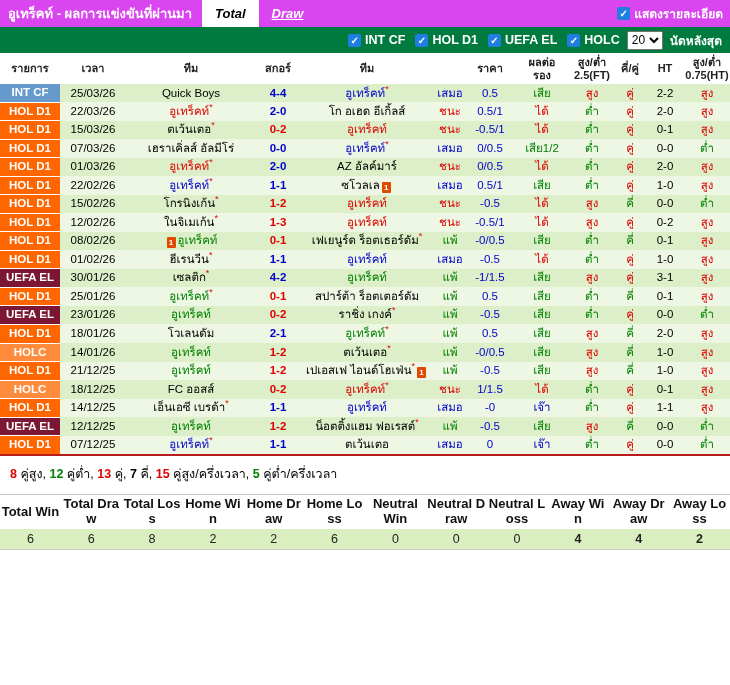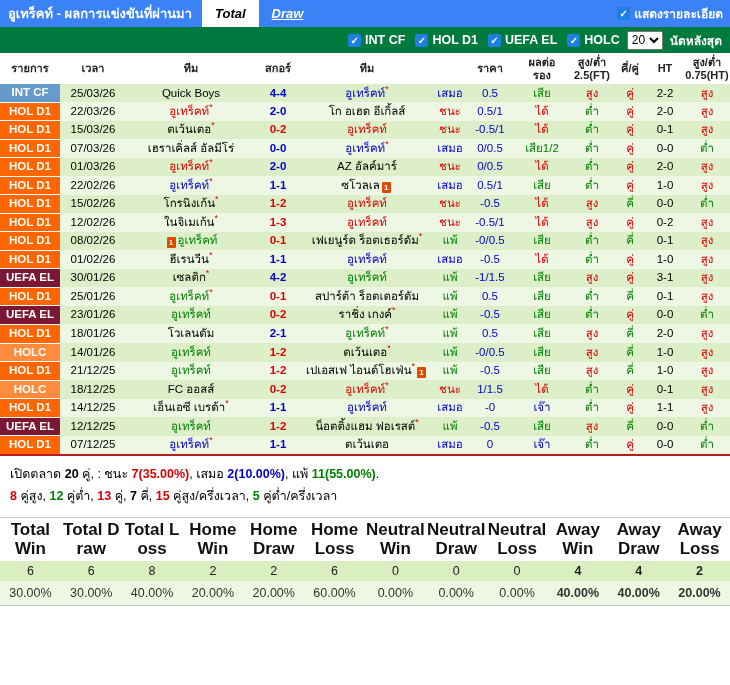--- a/index.html
+++ b/index.html
@@ -1,19 +1,19 @@
 <!DOCTYPE html>
 <html><head>
 <meta charset="utf-8">
 <style>
   html,body{margin:0;padding:0;background:#e3e3e3;}
   .page{width:730px;height:685px;background:#fff;font-family:"Liberation Sans",sans-serif;overflow:hidden;display:flex;flex-direction:column;}
 
   
-  .titlebar{background:#3b82f6;height:27px;display:flex;align-items:stretch;color:#fff;font-size:13px;font-weight:bold;}
+  .titlebar{background:#d946ef;height:27px;display:flex;align-items:stretch;color:#fff;font-size:13px;font-weight:bold;}
   .titlebar .title{display:flex;align-items:center;padding:0 10px 0 8px;}
   .tab{display:flex;align-items:center;padding:0 13px;cursor:pointer;font-style:italic;}
   .tab.active{background:#fff;color:#000;}
   .tab.inactive{color:#fff;text-decoration:underline;}
   .detail-check{margin-left:auto;display:flex;align-items:center;gap:4px;padding-right:7px;font-size:12px;font-weight:bold;}
 
   .cb{width:13px;height:13px;background:#1e7fe0;color:#fff;font-size:10px;line-height:13px;text-align:center;border-radius:2px;display:inline-block;font-weight:bold;cursor:pointer;flex:0 0 auto;}
 
   
   .filterbar{background:#007a3e;height:26px;display:flex;align-items:center;justify-content:flex-end;gap:7px;color:#fff;font-weight:bold;font-size:12.5px;padding-right:8px;}
@@ -39,21 +39,21 @@
   sup.ast{color:#dd0000;font-size:9px;line-height:0;}
   .card{display:inline-block;width:9px;height:11px;background:#e04a00;border-radius:1px;color:#fff;font-size:8px;line-height:11px;text-align:center;font-weight:bold;vertical-align:-1px;margin:0 2px;}
 
   
   .summary{padding:7px 10px 4px;font-size:12.5px;color:#000;line-height:1.8;background:#fff;}
   .summary .b{font-weight:bold;}
 
   
   table.stats{border-collapse:collapse;table-layout:fixed;width:730px;margin-top:5px;border-top:1px solid #c9c9c9;border-bottom:1px solid #c9c9c9;}
   table.stats td{text-align:center;vertical-align:middle;}
-  table.stats tr.hdr td{font-size:17px;font-weight:bold;color:#111;word-break:break-all;padding:2px 1px;background:#fff;line-height:1.15;}
+  table.stats tr.hdr td{font-size:13px;font-weight:bold;color:#111;word-break:break-all;padding:2px 1px;background:#fff;line-height:1.15;}
   table.stats tr.cnt td{background:#d9efc0;font-size:12.5px;padding:3px 0;color:#222;}
   table.stats tr.pct td{background:#eef7e2;font-size:12.5px;padding:5px 0;color:#333;}
   table.stats td.away{color:#0000cc;font-weight:bold;}
 </style>
 </head>
 <body>
 
 <div class="page">
 
   <div class="titlebar">
@@ -401,21 +401,20 @@
           <td class="c-blue">เจ๊า</td>
           <td class="c-green">ต่ำ</td>
           <td class="c-red">คู่</td>
           <td class="ht">0-0</td>
           <td class="c-green">ต่ำ</td>
         </tr>
       </tbody>
   </table>
 
   <div class="summary">
-    <div id="summary-line-1"><span class="c-black">เปิดตลาด </span><span class="c-black b">20</span><span class="c-black"> คู่, : ชนะ </span><span class="c-red b">7(35.00%)</span><span class="c-black">, เสมอ </span><span class="c-blue b">2(10.00%)</span><span class="c-black">, แพ้ </span><span class="c-green b">11(55.00%)</span><span class="c-black">.</span></div>
     <div id="summary-line-2"><span class="c-red b">8</span><span class="c-black"> คู่สูง, </span><span class="c-green b">12</span><span class="c-black"> คู่ต่ำ, </span><span class="c-red b">13</span><span class="c-black"> คู่, </span><span class="c-black b">7</span><span class="c-black"> คี่, </span><span class="c-red b">15</span><span class="c-black"> คู่สูง/ครึ่งเวลา, </span><span class="c-green b">5</span><span class="c-black"> คู่ต่ำ/ครึ่งเวลา</span></div>
   </div>
 
   <table class="stats">
     <tbody>
       <tr class="hdr" id="stats-head">
           <td>Total Win</td>
           <td>Total Draw</td>
           <td>Total Loss</td>
           <td>Home Win</td>
@@ -435,30 +434,16 @@
           <td>2</td>
           <td>2</td>
           <td>6</td>
           <td>0</td>
           <td>0</td>
           <td>0</td>
           <td class=" away">4</td>
           <td class=" away">4</td>
           <td class=" away">2</td>
         </tr>
-      <tr class="pct" id="stats-percents">
-          <td>30.00%</td>
-          <td>30.00%</td>
-          <td>40.00%</td>
-          <td>20.00%</td>
-          <td>20.00%</td>
-          <td>60.00%</td>
-          <td>0.00%</td>
-          <td>0.00%</td>
-          <td>0.00%</td>
-          <td class=" away">40.00%</td>
-          <td class=" away">40.00%</td>
-          <td class=" away">20.00%</td>
-        </tr>
     </tbody>
   </table>
 
 </div>
 
 </body></html>

